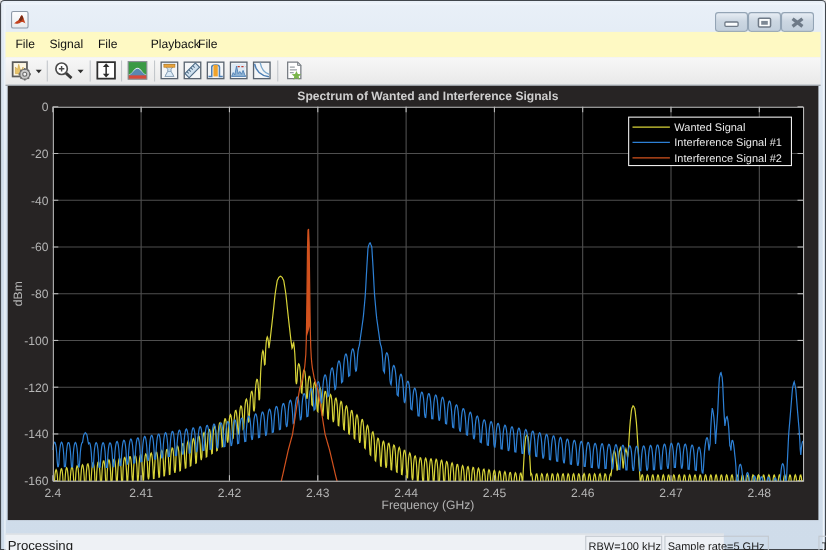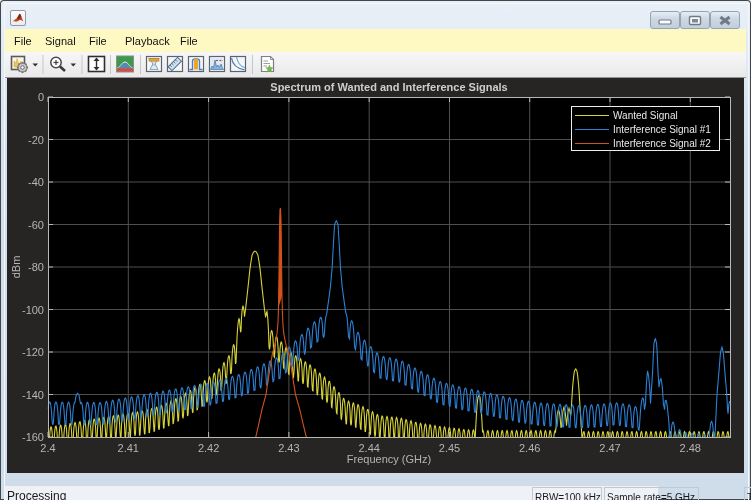--- a/index.html
+++ b/index.html
@@ -50,21 +50,21 @@
           <line x1="9.5" y1="5" x2="18.5" y2="12"></line>
           <line x1="18.5" y1="5" x2="9.5" y2="12"></line>
         </g>
       </svg>
     </div>
 </div>
 <div class="menubar">
   <span style="left:9px;">File</span>
   <span style="left:40px;">Signal</span>
   <span style="left:84px;">File</span>
-  <span style="left:120px;text-align:right;">Playback</span>
+  <span style="left:132px;text-align:right;">Playback</span>
   <span style="left:175px;">File</span>
 </div>
 <div class="toolbar">
   <svg width="741" height="25" viewBox="0 0 741 25">
     <g transform="translate(-5,0)">
     <g>
 <rect x="11.5" y="4.5" width="13" height="13" fill="#fdf6e3" stroke="#5a5a5a" stroke-width="1.6"></rect>
 <path d="M14 15 L14 9 L16 11 L17 6.5 L19 13 L21 9 L21 15 Z" fill="#e8c36a" stroke="#caa23f" stroke-width="0.5"></path>
 <g>
 <circle cx="22.5" cy="15.5" r="4.6" fill="#c9c9c9" stroke="#6e6e6e" stroke-width="1"></circle>

